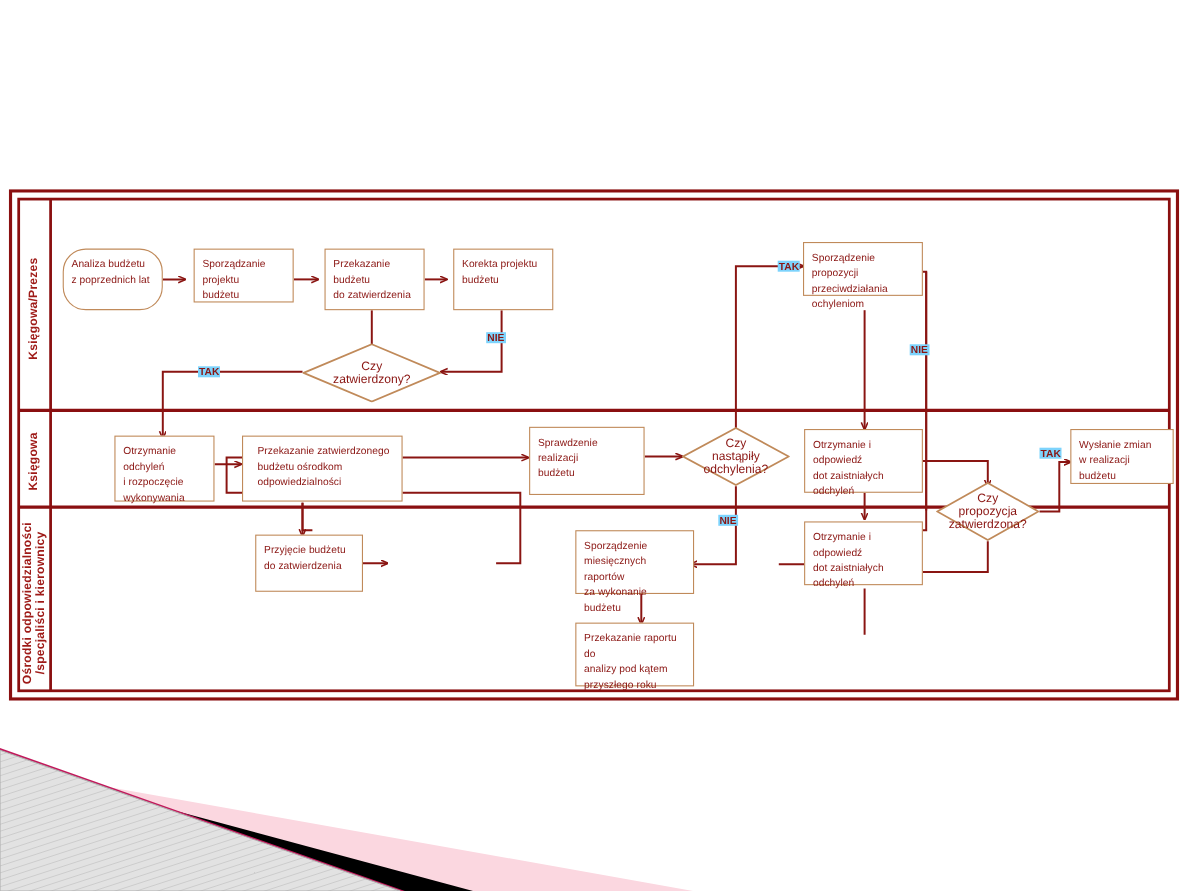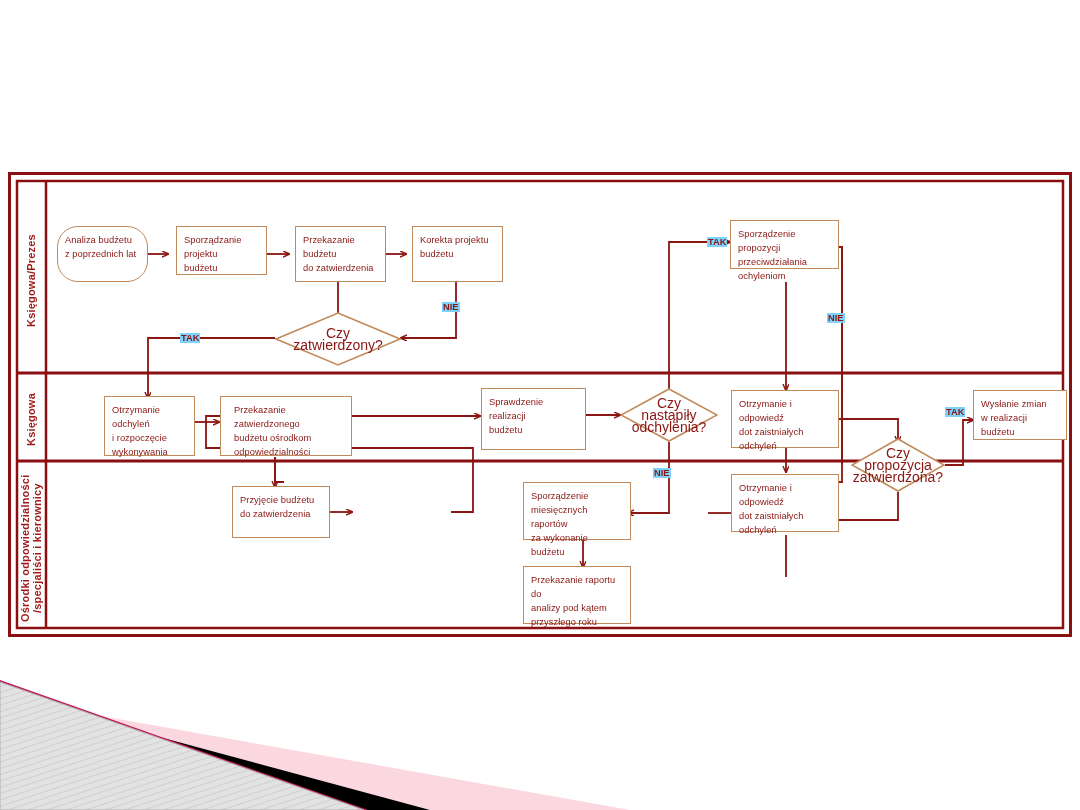--- a/index.html
+++ b/index.html
@@ -70,21 +70,21 @@
     line-height: 14px;
     padding: 6px 7px 0 7px;
     white-space: pre-line;
     letter-spacing: 0.05px;
   }
 
   
   .node-decision {
     position: absolute;
     color: #8a1512;
-    font-size: 14px;
+    font-size: 11px;
     line-height: 12px;
     text-align: center;
     white-space: pre-line;
     display: flex;
     align-items: center;
     justify-content: center;
   }
   .node-decision .diamond-shape {
     position: absolute;
     left: 0; top: 0;
@@ -223,21 +223,21 @@
   </div>
 
   <div class="node-box" style="left:722px; top:48px; width:109px; height:49px;">Sporządzenie propozycji
 przeciwdziałania
 ochyleniom</div>
 
   <div class="node-box" style="left:96px; top:224px; width:91px; height:60px;">Otrzymanie odchyleń
 i rozpoczęcie
 wykonywania</div>
 
-  <div class="node-box" style="left:212px; top:224px; width:132px; height:60px;padding-left:13px;">Przekazanie zatwierdzonego
+  <div class="node-box" style="left:212px; top:224px; width:146px; height:60px;padding-left:13px;">Przekazanie zatwierdzonego
 budżetu ośrodkom
 odpowiedzialności</div>
 
   <div class="node-box" style="left:473px; top:216px; width:105px; height:62px;">Sprawdzenie realizacji
 budżetu</div>
 
   <div class="node-decision" style="left:612px; top:216px; width:98px; height:54px;">
     <svg class="diamond-shape" viewBox="0 0 98 54" preserveAspectRatio="none">
       <polygon points="49,1 97,27 49,53 1,27" fill="#ffffff" stroke="#c08a5a" stroke-width="1.6"></polygon>
     </svg>

